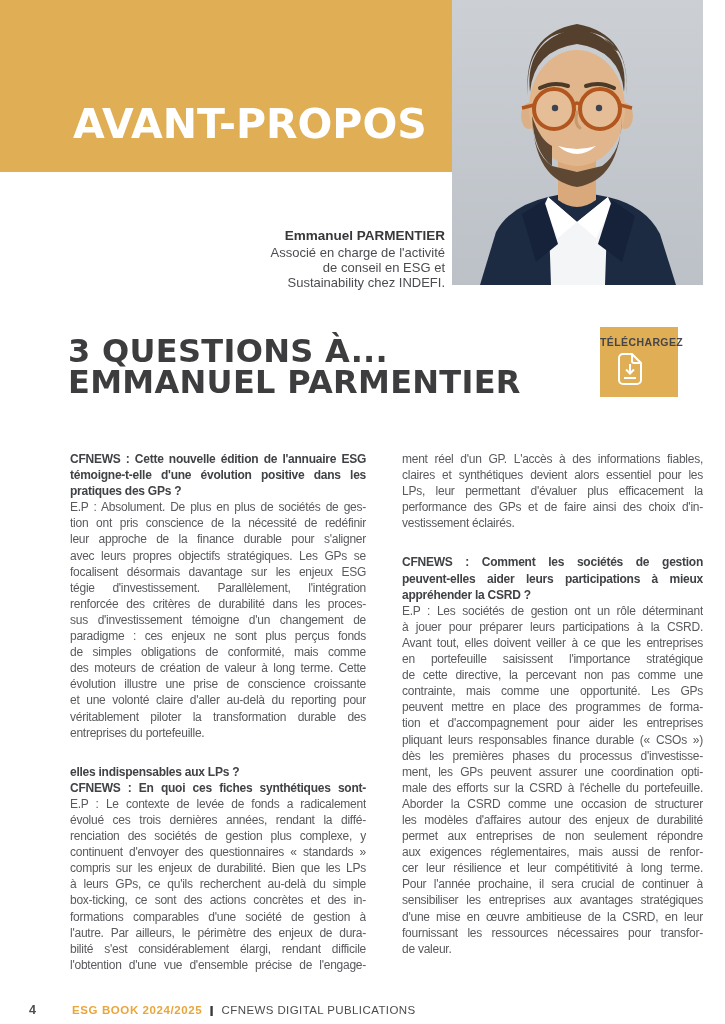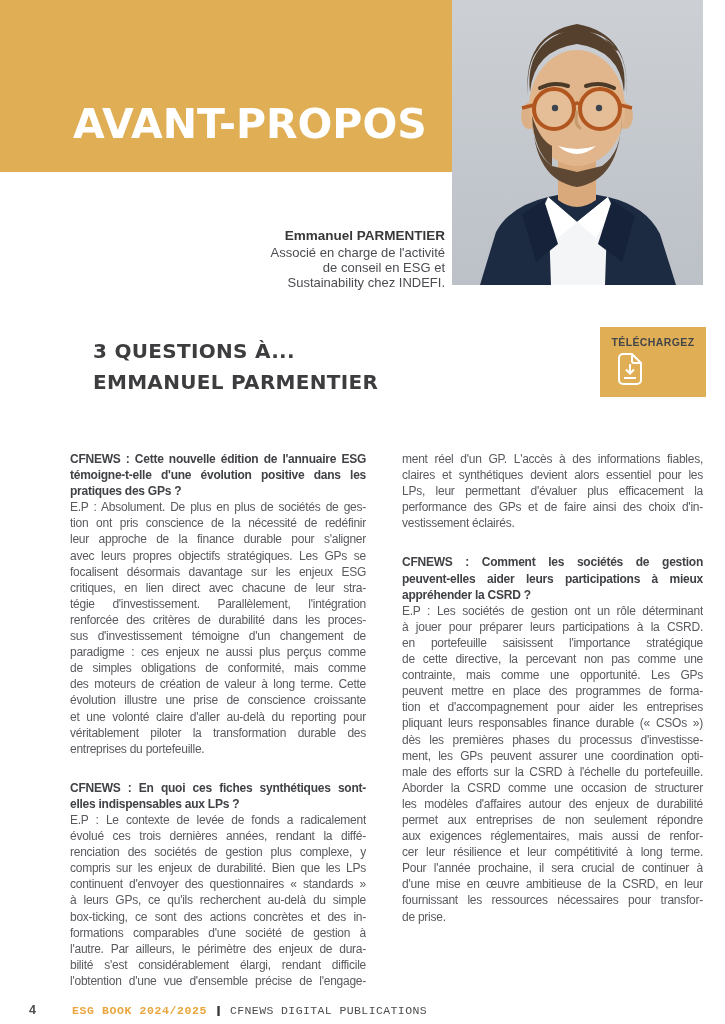--- a/index.html
+++ b/index.html
@@ -14,42 +14,42 @@
   
   .portrait{position:absolute;left:452px;top:0;width:251px;height:285px;display:block;}
 
   
   .caption{position:absolute;left:165px;top:228px;width:280px;text-align:right;
     font-size:13px;line-height:15px;color:#4C4D51;}
   .caption-name{font-size:13.5px;font-weight:bold;color:#38383A;margin-bottom:2px;}
 
   
   .section-heading{position:absolute;left:68px;top:336px;font-family:"DejaVu Sans",sans-serif;
-    font-weight:bold;font-size:20px;line-height:31px;color:#3D3D3F;letter-spacing:0.3px;white-space:nowrap;margin-left:25px;}
-
-  
-  .download{position:absolute;left:600px;top:327px;width:106px;height:70px;background:#DFAE55;cursor:pointer;}
+    font-weight:bold;font-size:32px;line-height:31px;color:#3D3D3F;letter-spacing:0.3px;white-space:nowrap;}
+
+  
+  .download{position:absolute;left:600px;top:327px;width:78px;height:70px;background:#DFAE55;cursor:pointer;}
   .download-label{margin-top:9px;text-align:center;font-size:10.5px;font-weight:bold;
     color:#45464A;letter-spacing:0.4px;}
   .download svg{display:block;margin:4px 0 0 17px;}
 
   
   .col{position:absolute;top:451px;}
   .col-left{left:70px;width:296px;}
   .col-right{left:402px;width:301px;}
   .line{font-size:12px;line-height:16.1px;height:16.1px;overflow:hidden;color:#595A5E;
     letter-spacing:-0.25px;text-align:justify;text-align-last:justify;-moz-text-align-last:justify;}
   .line.bold{font-weight:bold;color:#414246;}
   .line.flush{text-align-last:left;-moz-text-align-last:left;}
   .line.gap{height:23px;}
 
   
   .footer{position:absolute;left:0;top:1002px;width:725px;height:22px;font-size:11.5px;}
   .page-num{position:absolute;left:29px;top:1px;font-weight:bold;font-size:12.5px;color:#4B4C4E;}
-  .footer-line{position:absolute;left:72px;top:2px;display:flex;align-items:flex-end;gap:8px;white-space:nowrap;font-family:Liberation Mono, monospace;}
+  .footer-line{position:absolute;left:72px;top:2px;display:flex;align-items:flex-end;gap:8px;white-space:nowrap;}
   .footer-book{color:#E8A63C;font-weight:bold;letter-spacing:0.6px;}
   .footer-sep{color:#38383A;font-weight:bold;transform:scaleX(1.6);}
   .footer-pub{color:#4B4C4E;letter-spacing:0.4px;}
 </style>
 </head>
 <body>
 
 <div class="page">
 
   <div class="banner">
@@ -129,77 +129,78 @@
   <div class="col col-left">
 
   <div class="line bold">CFNEWS : Cette nouvelle édition de l'annuaire ESG</div>
       <div class="line bold">témoigne-t-elle d'une évolution positive dans les</div>
       <div class="line bold flush">pratiques des GPs ?</div>
       <div class="line">E.P : Absolument. De plus en plus de sociétés de ges-</div>
       <div class="line">tion ont pris conscience de la nécessité de redéfinir</div>
       <div class="line">leur approche de la finance durable pour s'aligner</div>
       <div class="line">avec leurs propres objectifs stratégiques. Les GPs se</div>
       <div class="line">focalisent désormais davantage sur les enjeux ESG</div>
-      <div class="line">critiques, en lien direct avec chacune de leur stra-</div>
       <div class="line">tégie d'investissement. Parallèlement, l'intégration</div>
       <div class="line">renforcée des critères de durabilité dans les proces-</div>
       <div class="line">sus d'investissement témoigne d'un changement de</div>
-      <div class="line">paradigme : ces enjeux ne aussi plus perçus comme</div>
+      <div class="line">paradigme : ces enjeux ne sont plus perçus fonds</div>
       <div class="line">de simples obligations de conformité, mais comme</div>
       <div class="line">des moteurs de création de valeur à long terme. Cette</div>
       <div class="line">évolution illustre une prise de conscience croissante</div>
       <div class="line">et une volonté claire d'aller au-delà du reporting pour</div>
       <div class="line">véritablement piloter la transformation durable des</div>
       <div class="line flush">entreprises du portefeuille.</div>
       <div class="line gap"></div>
+      <div class="line bold flush">elles indispensables aux LPs ?</div>
       <div class="line bold">CFNEWS : En quoi ces fiches synthétiques sont-</div>
-      <div class="line bold flush">elles indispensables aux LPs ?</div>
       <div class="line">E.P : Le contexte de levée de fonds a radicalement</div>
       <div class="line">évolué ces trois dernières années, rendant la diffé-</div>
       <div class="line">renciation des sociétés de gestion plus complexe, y</div>
+      <div class="line">continuent d'envoyer des questionnaires « standards »</div>
       <div class="line">compris sur les enjeux de durabilité. Bien que les LPs</div>
-      <div class="line">continuent d'envoyer des questionnaires « standards »</div>
       <div class="line">à leurs GPs, ce qu'ils recherchent au-delà du simple</div>
       <div class="line">box-ticking, ce sont des actions concrètes et des in-</div>
       <div class="line">formations comparables d'une société de gestion à</div>
       <div class="line">l'autre. Par ailleurs, le périmètre des enjeux de dura-</div>
       <div class="line">bilité s'est considérablement élargi, rendant difficile</div>
       <div class="line">l'obtention d'une vue d'ensemble précise de l'engage-</div>
     </div>
   <div class="col col-right">
 
   <div class="line">ment réel d'un GP. L'accès à des informations fiables,</div>
       <div class="line">claires et synthétiques devient alors essentiel pour les</div>
       <div class="line">LPs, leur permettant d'évaluer plus efficacement la</div>
       <div class="line">performance des GPs et de faire ainsi des choix d'in-</div>
       <div class="line flush">vestissement éclairés.</div>
       <div class="line gap"></div>
       <div class="line bold">CFNEWS : Comment les sociétés de gestion</div>
       <div class="line bold">peuvent-elles aider leurs participations à mieux</div>
       <div class="line bold flush">appréhender la CSRD ?</div>
       <div class="line">E.P : Les sociétés de gestion ont un rôle déterminant</div>
       <div class="line">à jouer pour préparer leurs participations à la CSRD.</div>
+      <div class="line">Avant tout, elles doivent veiller à ce que les entreprises</div>
       <div class="line">en portefeuille saisissent l'importance stratégique</div>
       <div class="line">de cette directive, la percevant non pas comme une</div>
       <div class="line">contrainte, mais comme une opportunité. Les GPs</div>
       <div class="line">peuvent mettre en place des programmes de forma-</div>
       <div class="line">tion et d'accompagnement pour aider les entreprises</div>
       <div class="line">pliquant leurs responsables finance durable (« CSOs »)</div>
       <div class="line">dès les premières phases du processus d'investisse-</div>
       <div class="line">ment, les GPs peuvent assurer une coordination opti-</div>
       <div class="line">male des efforts sur la CSRD à l'échelle du portefeuille.</div>
       <div class="line">Aborder la CSRD comme une occasion de structurer</div>
       <div class="line">les modèles d'affaires autour des enjeux de durabilité</div>
       <div class="line">permet aux entreprises de non seulement répondre</div>
       <div class="line">aux exigences réglementaires, mais aussi de renfor-</div>
       <div class="line">cer leur résilience et leur compétitivité à long terme.</div>
       <div class="line">Pour l'année prochaine, il sera crucial de continuer à</div>
+      <div class="line">sensibiliser les entreprises aux avantages stratégiques</div>
       <div class="line">d'une mise en œuvre ambitieuse de la CSRD, en leur</div>
       <div class="line">fournissant les ressources nécessaires pour transfor-</div>
-      <div class="line flush">de prise.</div>
+      <div class="line flush">de valeur.</div>
     </div>
 
   <div class="footer">
     <div class="page-num">4</div>
     <div class="footer-line">
       <span class="footer-book">ESG BOOK 2024/2025</span>
       <span class="footer-sep">|</span>
       <span class="footer-pub">CFNEWS DIGITAL PUBLICATIONS</span>
     </div>
   </div>

